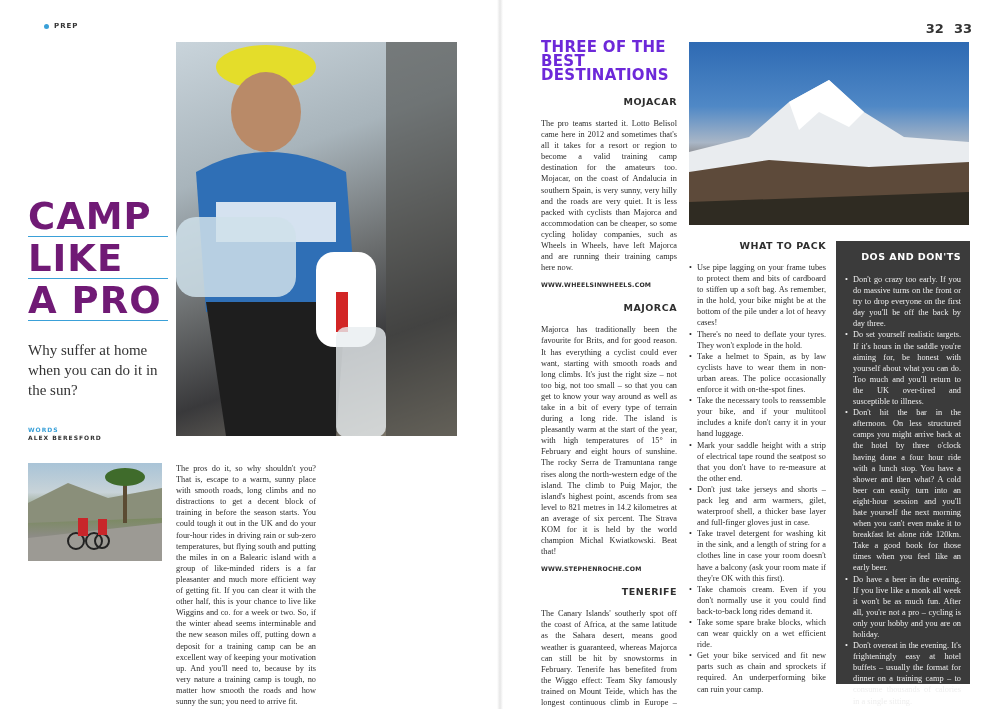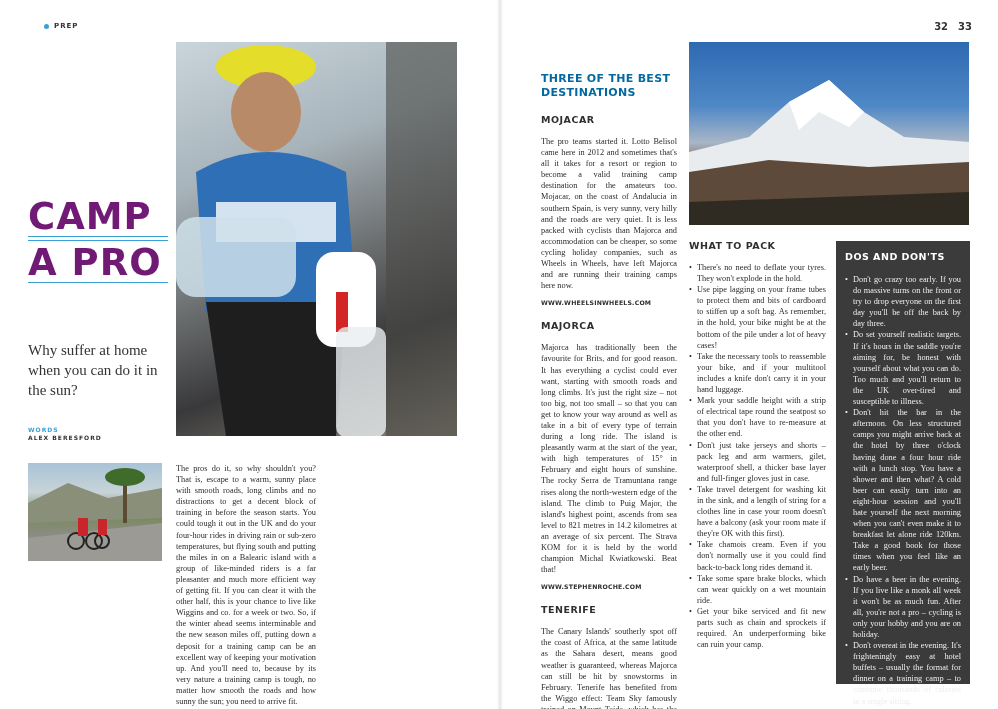--- a/index.html
+++ b/index.html
@@ -7,21 +7,21 @@
     .spread {
       position: relative; width: 998px; height: 709px; background: #ffffff;
       font-family: "Liberation Serif", serif; color: #2b2b2b;
     }
     .gutter { position: absolute; left: 497px; top: 0; width: 6px; height: 709px;
       background: linear-gradient(to right, #ffffff, #e6e6e6 50%, #ffffff); }
     .section-tag { position: absolute; left: 28px; top: 22px; display: flex; align-items: center; gap: 5px;
       font-family: "DejaVu Sans", sans-serif; font-size: 7px; font-weight: bold; letter-spacing: 1px; color: #333; margin-left: 16px; }
     .dot { width: 5px; height: 5px; border-radius: 50%; background: #3aa0d8; display: inline-block; }
     .folio { position: absolute; right: 26px; top: 21px; display: flex; gap: 10px;
-      font-family: "DejaVu Sans", sans-serif; font-size: 10px; font-weight: bold; color: #333; }
+      font-family: "DejaVu Sans", sans-serif; font-size: 13px; font-weight: bold; color: #333; }
 
     
     .headline { position: absolute; left: 28px; top: 198px; width: 140px; }
     .headline .hl-line { display: block; font-family: "DejaVu Sans", sans-serif; font-weight: bold;
       font-size: 37px; line-height: 37px; letter-spacing: 1px; color: #701a75; }
     .headline .rule { height: 1px; background: #3aa0d8; margin: 1px 0 3px 0; }
     .standfirst { position: absolute; left: 28px; top: 340px; width: 135px; font-size: 15px; line-height: 20px; color: #333; }
     .byline { position: absolute; left: 28px; top: 426px; font-family: "DejaVu Sans", sans-serif; font-size: 6px; letter-spacing: 1px; }
     .byline .words { color: #3aa0d8; display: block; font-weight: bold; }
     .byline .author { color: #333; display: block; font-weight: bold; margin-top: 1px; }
@@ -34,22 +34,22 @@
       background: linear-gradient(180deg, #a9c4d7 0%, #c8d3d8 30%, #7a8a5f 55%, #8d8c86 75%, #9b9a96 100%); }
     .teide { left: 689px; top: 42px; width: 280px; height: 183px;
       background: linear-gradient(180deg, #2e6ab3 0%, #4f88c6 35%, #a9b6c6 55%, #6a5a4c 70%, #3a3a2c 100%); }
 
     
     .body { font-size: 8.3px; line-height: 11.1px; text-align: justify; color: #2b2b2b; }
     .col-intro { position: absolute; left: 176px; top: 463px; width: 140px; }
     .col-dest { position: absolute; left: 541px; top: 40px; width: 136px; }
     .col-pack { position: absolute; left: 689px; top: 240px; width: 137px; }
 
-    .dest-title { font-family: "DejaVu Sans", sans-serif; font-weight: bold; font-size: 11px; line-height: 14px; color: #0369a1; letter-spacing: 0.3px; margin-bottom: 14px; margin-top: 32px; }
-    .sub { font-family: "DejaVu Sans", sans-serif; font-weight: bold; font-size: 9.5px; letter-spacing: 0.5px; color: #2f2f2f; margin-bottom: 11px; }
+    .dest-title { font-family: "DejaVu Sans", sans-serif; font-weight: bold; font-size: 15px; line-height: 14px; color: #6d28d9; letter-spacing: 0.3px; margin-bottom: 14px; }
+    .sub { font-family: "DejaVu Sans", sans-serif; font-weight: bold; font-size: 9.5px; letter-spacing: 0.5px; color: #2f2f2f; margin-bottom: 11px; text-align: right; }
     .url { font-family: "DejaVu Sans", sans-serif; font-weight: bold; font-size: 6.2px; letter-spacing: 0.2px; color: #2f2f2f; margin: 8px 0 7px 0; }
     .block { margin-bottom: 14px; }
 
     ul.bullets { list-style: none; }
     ul.bullets li { position: relative; padding-left: 8px; margin-bottom: 0; }
     ul.bullets li::before { content: "\2022"; position: absolute; left: 0; top: 0; }
 
     .dos { position: absolute; left: 836px; top: 241px; width: 134px; height: 443px; background: #3b3b3b; color: #f2f2f2; padding: 10px 9px 8px 9px; }
     .dos .sub { color: #ffffff; margin-bottom: 12px; }
     .dos .body { color: #eeeeee; }
@@ -80,20 +80,21 @@
       <rect x="0" y="175" width="120" height="80" rx="20" fill="#cfe0ea" opacity="0.85"></rect>
       <rect x="140" y="210" width="60" height="95" rx="18" fill="#ffffff"></rect>
       <rect x="160" y="250" width="12" height="40" fill="#d22525"></rect>
       <rect x="160" y="285" width="50" height="110" rx="10" fill="#e9edf0" opacity="0.8"></rect>
     </svg>
   </div>
 
   <div class="headline">
     <span class="hl-line">CAMP</span>
     <div class="rule"></div>
+    <span class="hl-line">LIKE</span>
     <div class="rule"></div>
     <span class="hl-line">A PRO</span>
     <div class="rule"></div>
   </div>
 
   <div class="standfirst">Why suffer at home when you can do it in the sun?</div>
 
   <div class="byline">
     <span class="words">WORDS</span>
     <span class="author">ALEX BERESFORD</span>
@@ -142,28 +143,29 @@
       <path d="M0 110 L60 95 L100 60 L140 38 L175 70 L215 95 L280 100 L280 183 L0 183 Z" fill="#e9ecef"></path>
       <path d="M100 60 L140 38 L175 70 L160 85 L130 70 L110 88 Z" fill="#ffffff"></path>
       <path d="M0 130 L80 118 L180 125 L280 120 L280 183 L0 183 Z" fill="#5d4a3a"></path>
       <path d="M0 160 L280 150 L280 183 L0 183 Z" fill="#2f2b22"></path>
     </svg>
   </div>
 
   <div class="col-pack">
     <div class="sub">WHAT TO PACK</div>
     <ul class="bullets body">
+      <li>Use pipe lagging on your frame tubes to protect them and bits of cardboard to stiffen up a soft bag. As remember, in the hold, your bike might be at the bottom of the pile under a lot of heavy cases!</li>
       <li>There's no need to deflate your tyres. They won't explode in the hold.</li>
-      <li>Use pipe lagging on your frame tubes to protect them and bits of cardboard to stiffen up a soft bag. As remember, in the hold, your bike might be at the bottom of the pile under a lot of heavy cases!</li>
+      <li>Take a helmet to Spain, as by law cyclists have to wear them in non-urban areas. The police occasionally enforce it with on-the-spot fines.</li>
       <li>Take the necessary tools to reassemble your bike, and if your multitool includes a knife don't carry it in your hand luggage.</li>
       <li>Mark your saddle height with a strip of electrical tape round the seatpost so that you don't have to re-measure at the other end.</li>
       <li>Don't just take jerseys and shorts – pack leg and arm warmers, gilet, waterproof shell, a thicker base layer and full-finger gloves just in case.</li>
       <li>Take travel detergent for washing kit in the sink, and a length of string for a clothes line in case your room doesn't have a balcony (ask your room mate if they're OK with this first).</li>
       <li>Take chamois cream. Even if you don't normally use it you could find back-to-back long rides demand it.</li>
-      <li>Take some spare brake blocks, which can wear quickly on a wet mountain ride.</li>
+      <li>Take some spare brake blocks, which can wear quickly on a wet efficient ride.</li>
       <li>Get your bike serviced and fit new parts such as chain and sprockets if required. An underperforming bike can ruin your camp.</li>
     </ul>
   </div>
 
   <div class="dos">
     <div class="sub">DOS AND DON'TS</div>
     <ul class="bullets body">
       <li>Don't go crazy too early. If you do massive turns on the front or try to drop everyone on the first day you'll be off the back by day three.</li>
       <li>Do set yourself realistic targets. If it's hours in the saddle you're aiming for, be honest with yourself about what you can do. Too much and you'll return to the UK over-tired and susceptible to illness.</li>
       <li>Don't hit the bar in the afternoon. On less structured camps you might arrive back at the hotel by three o'clock having done a four hour ride with a lunch stop. You have a shower and then what? A cold beer can easily turn into an eight-hour session and you'll hate yourself the next morning when you can't even make it to breakfast let alone ride 120km. Take a good book for those times when you feel like an early beer.</li>

